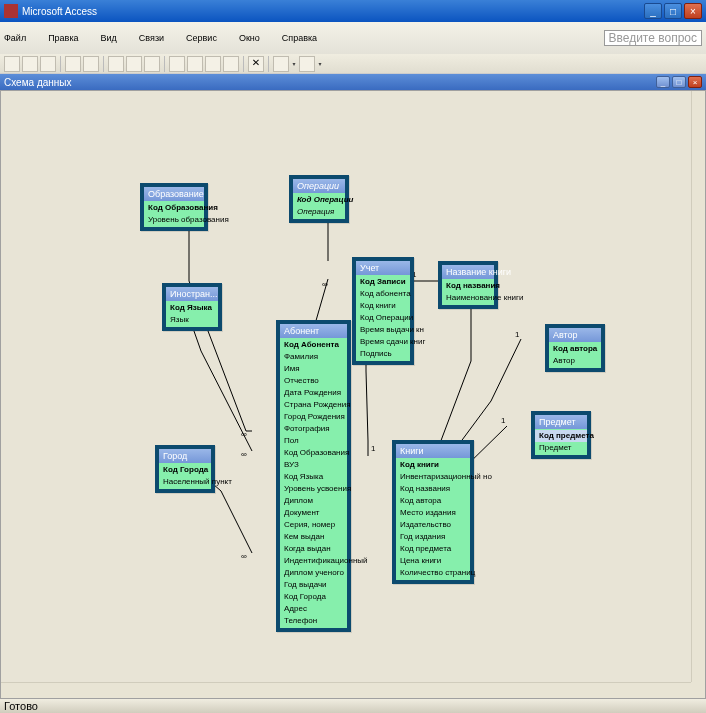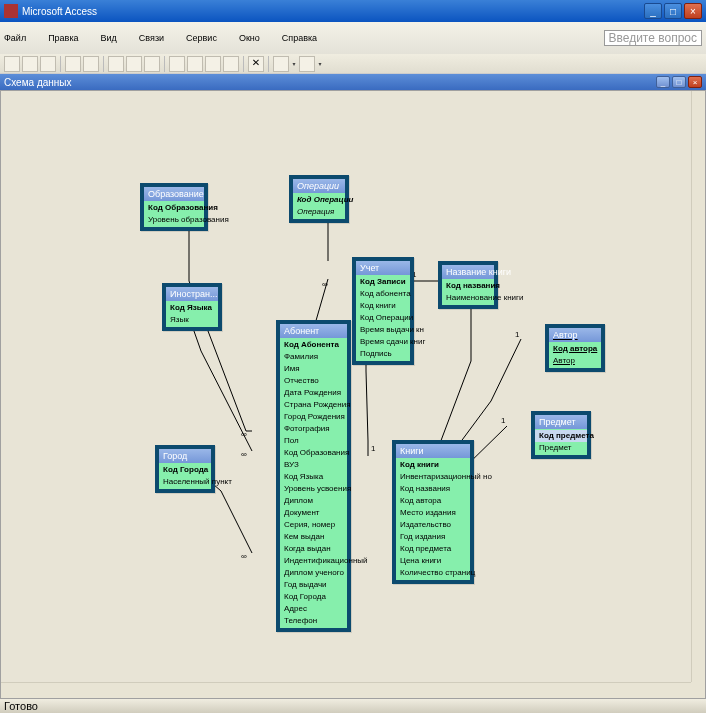--- a/index.html
+++ b/index.html
@@ -196,21 +196,21 @@
     </div>
 
     <div class="tbl" style="left:413px; top:170px; width:49px;">
       <div class="tbl-head">Название книги</div>
       <div class="tbl-body">
         <div class="tbl-row pk">Код названия</div>
         <div class="tbl-row">Наименование книги</div>
       </div>
     </div>
 
-    <div class="tbl" style="left:520px; top:233px; width:42px;text-decoration:underline;">
+    <div class="tbl" style="left:520px; top:233px; width:42px;">
       <div class="tbl-head">Автор</div>
       <div class="tbl-body">
         <div class="tbl-row pk">Код автора</div>
         <div class="tbl-row">Автор</div>
       </div>
     </div>
 
     <div class="tbl" style="left:251px; top:229px; width:75px;">
       <div class="tbl-head">Абонент</div>
       <div class="tbl-body">

